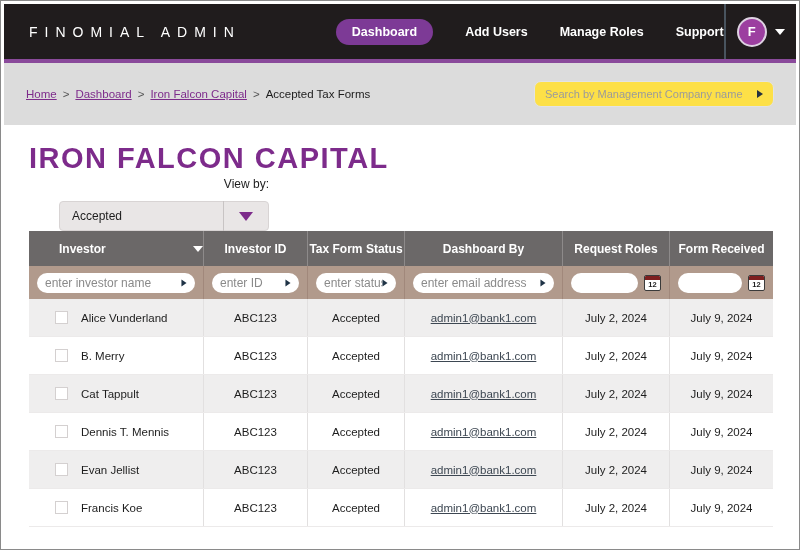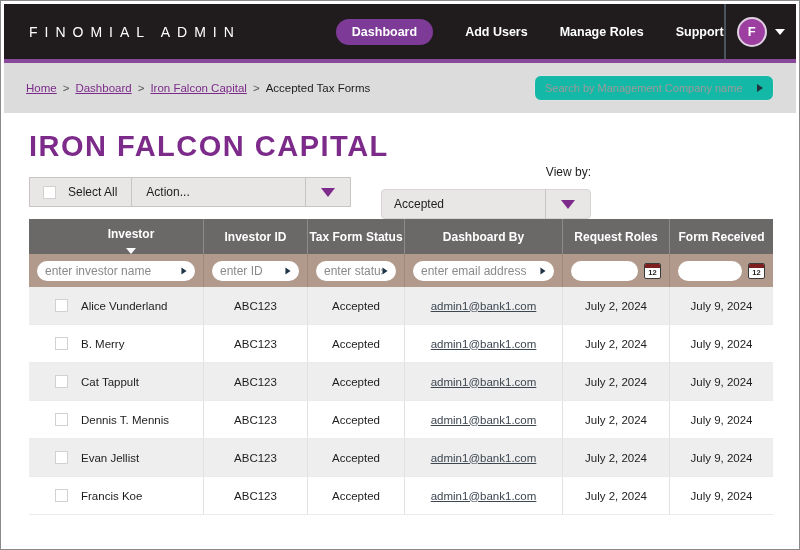--- a/index.html
+++ b/index.html
@@ -33,28 +33,28 @@
     display:flex; align-items:center; justify-content:center;
   }
   .caret-down-white {
     width:0; height:0; border-left:5px solid transparent; border-right:5px solid transparent;
     border-top:6px solid #fff;
   }
   .purple-line { height:4px; background:#8a4a9b; }
 
   
   .crumb-bar {
-    height:50px; background:#dcdcdc; display:flex; align-items:center; padding:4px 22px;
+    height:62px; background:#dcdcdc; display:flex; align-items:center; padding:4px 22px;
     font-size:11.5px; color:#333;
   }
   .crumb-link { color:#7d2b8b; text-decoration:underline; cursor:pointer; white-space:nowrap; }
   .crumb-sep { margin:0 6px; color:#555; }
   .crumb-current { color:#1d1d1d; white-space:nowrap; }
   .searchbox {
-    margin-left:auto; width:240px; height:26px; background:#14b8a6; border:1px solid #e3e3e3;
+    margin-left:auto; width:240px; height:26px; background:#fde047; border:1px solid #e3e3e3;
     border-radius:7px; display:flex; align-items:center; padding:0 10px;
   }
   .searchbox input {
     border:none; outline:none; flex:1; font-size:11px; color:#444; background:transparent;
     font-family:"Liberation Sans", sans-serif;
   }
   .searchbox input::placeholder { color:#9b9b9b; }
   .tri-right {
     width:0; height:0; border-top:4px solid transparent; border-bottom:4px solid transparent;
     border-left:6px solid #25313f; cursor:pointer;
@@ -97,21 +97,21 @@
     --cols:175px 104px 97px 158px 107px 103px; }
   .thead {
     display:grid; grid-template-columns:var(--cols); background:#6b6868; color:#fff;
     font-weight:bold; font-size:12px; height:35px;
   }
   .th {
     display:flex; align-items:center; justify-content:center; border-right:1px solid #8d8a8a;
     gap:7px;
   }
   .th:last-child { border-right:none; }
-  .th-investor { justify-content:flex-end; padding-left:30px; cursor:pointer;flex-direction:column; }
+  .th-investor { justify-content:space-between; padding-left:30px; cursor:pointer; }
   .sort-tri {
     width:0; height:0; border-left:5px solid transparent; border-right:5px solid transparent;
     border-top:6px solid #fff;
   }
   .tfilter {
     display:grid; grid-template-columns:var(--cols); background:#b19a8c; height:33px;
   }
   .fcell {
     display:flex; align-items:center; padding:0 8px; border-right:1px solid #a1887b; gap:6px;
   }
@@ -180,32 +180,20 @@
     <span class="crumb-current">Accepted Tax Forms</span>
     <div class="searchbox">
       <input type="text" placeholder="Search by Management Company name" style="">
       <div class="tri-right"></div>
     </div>
   </div>
 
   <div class="page-title">IRON FALCON CAPITAL</div>
 
   <div class="controls">
-    <div class="select-bar">
-      <div class="checkbox"></div>
-      <span class="ctrl-label">Select All</span>
-      <div class="vdiv"></div>
-      <span class="ctrl-label">Action...</span>
-      <div class="dd-tail">
-        <div class="vdiv"></div>
-        <div class="tri-box">
-            <div class="tri-down-purple"></div>
-          </div>
-      </div>
-    </div>
     <div class="viewby">
       <span class="ctrl-label">View by:</span>
       <div class="viewby-dd">
         <span>Accepted</span>
         <div class="dd-tail">
           <div class="vdiv"></div>
           <div class="tri-box">
               <div class="tri-down-purple"></div>
             </div>
         </div>

